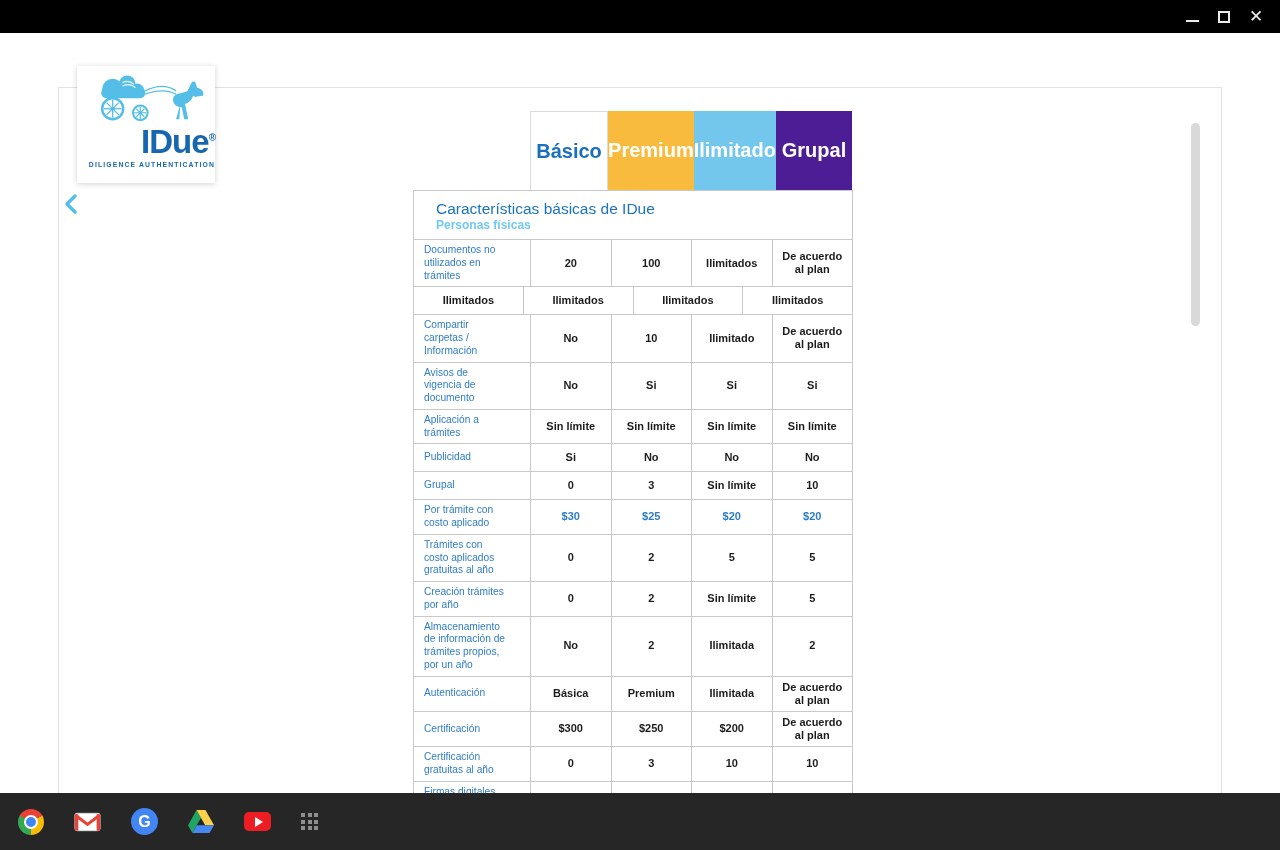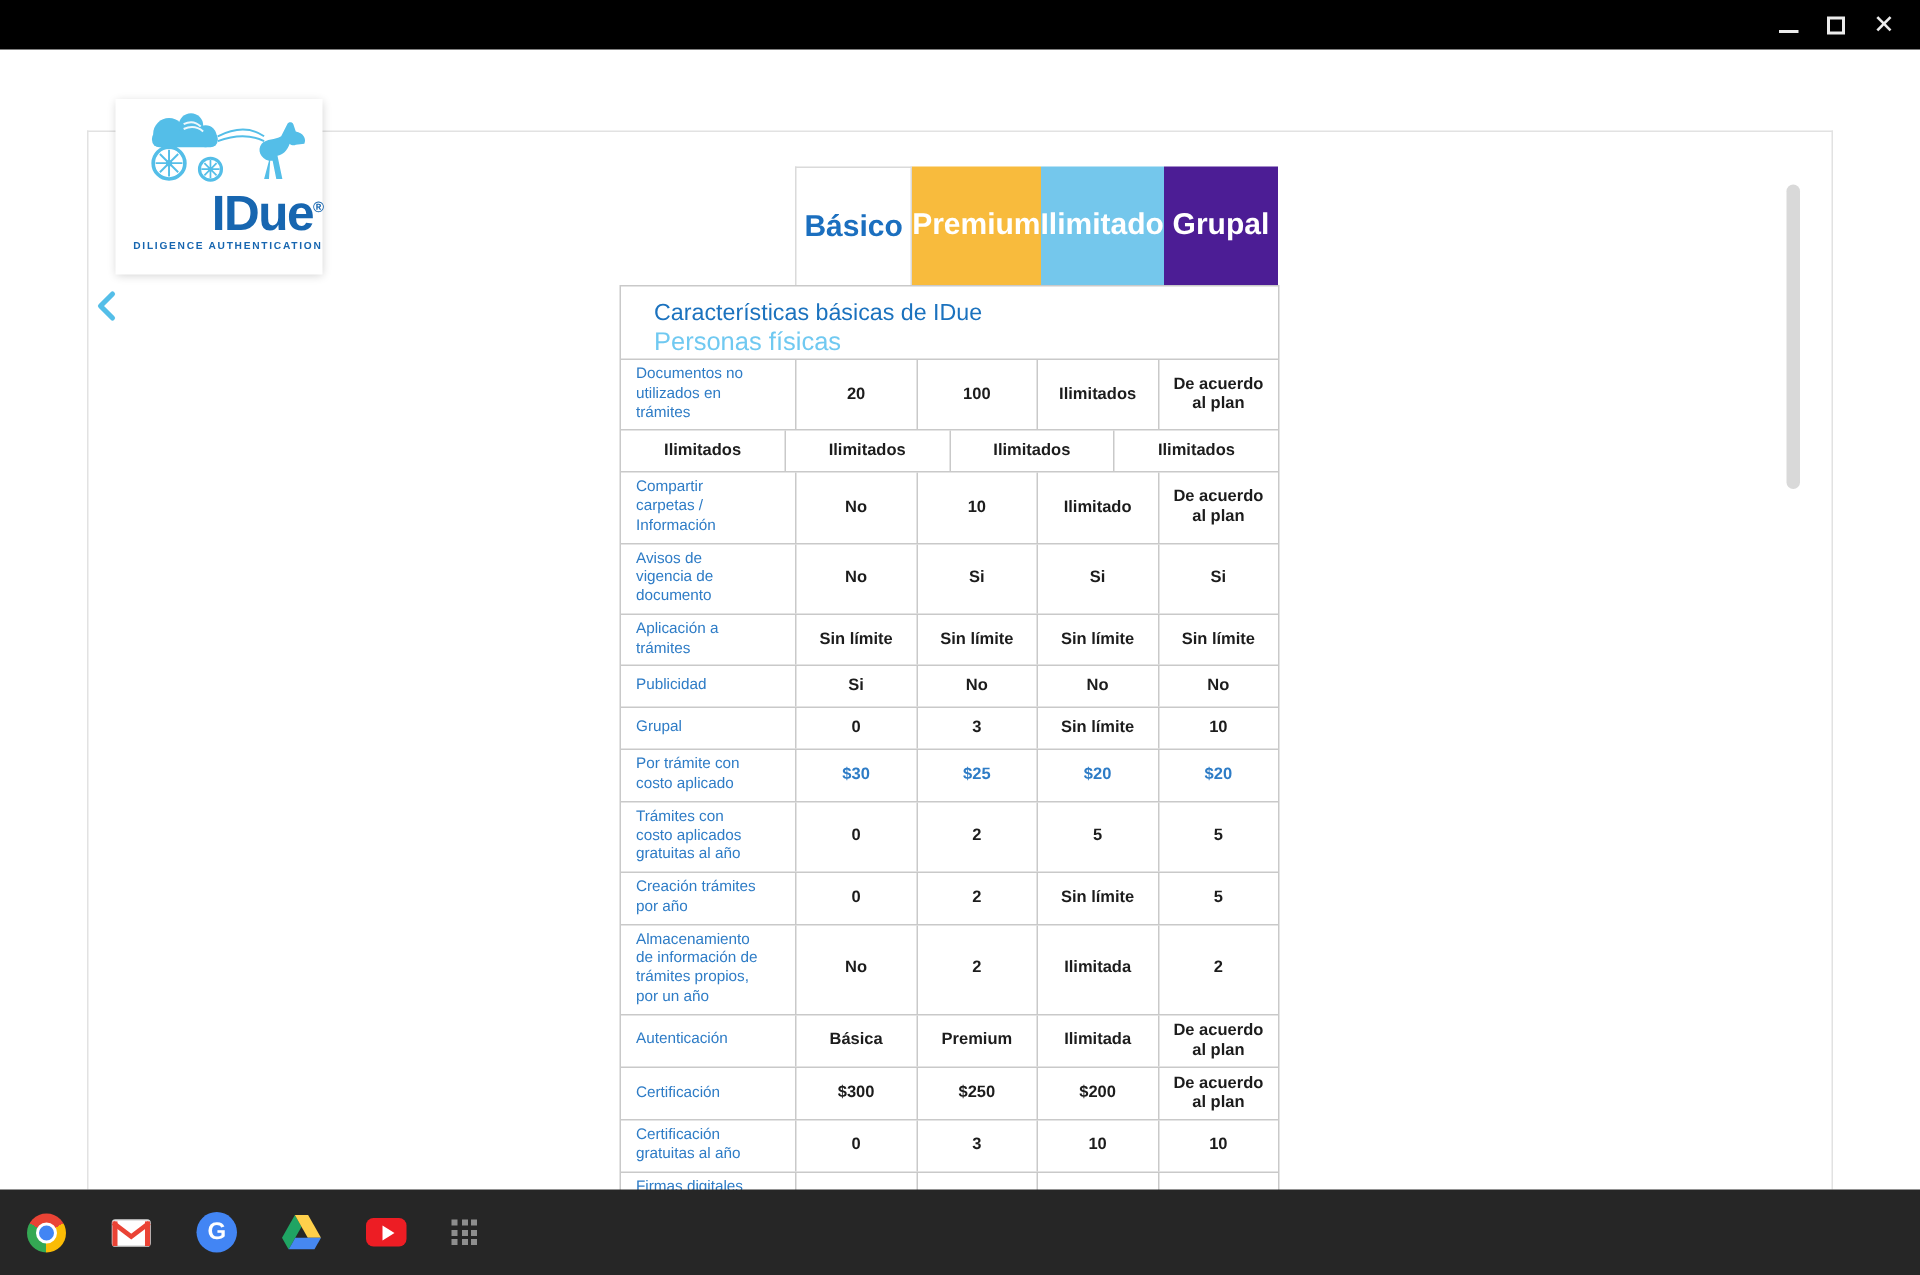--- a/index.html
+++ b/index.html
@@ -39,21 +39,21 @@
   .tab-basico   { background:#FFFFFF; color:#1B6FBF; border:1px solid #DADADA; border-bottom:none; }
   .tab-premium  { background:#F8BB3D; }
   .tab-ilimitado{ background:#74C7EC; }
   .tab-grupal   { background:#4c1d95; }
 
   
   .ptable { position:absolute; left:413px; top:157px; width:440px;
             background:#fff; border:1px solid #C9C9C9; z-index:4; }
   .ptable-header { height:49px; border-bottom:1px solid #C9C9C9; padding:9px 0 0 22px; }
   .ptable-title { font-size:15.5px; font-weight:normal; color:#1B72BE; line-height:1.1; }
-  .ptable-subtitle { font-size:17px; font-weight:normal; color:#70C9F1; margin-top:1px; }
+  .ptable-subtitle { font-size:12px; font-weight:bold; color:#70C9F1; margin-top:1px; }
 
   .t-row { display:flex; border-bottom:1px solid #C9C9C9; min-height:28px; }
   .t-row:last-child { border-bottom:none; }
   .cell { border-right:1px solid #C9C9C9; }
   .cell:last-child { border-right:none; }
   .cell-label { width:117px; flex:0 0 117px; padding:4px 23px 4px 10px;
                 font-size:10.2px; font-weight:normal; color:#2E7CC6; line-height:1.25;
                 display:flex; flex-direction:column; justify-content:center; }
   .cell-val { flex:1 1 0; display:flex; align-items:center; justify-content:center;
               text-align:center; font-size:11px; font-weight:bold; color:#1C1C1C;

